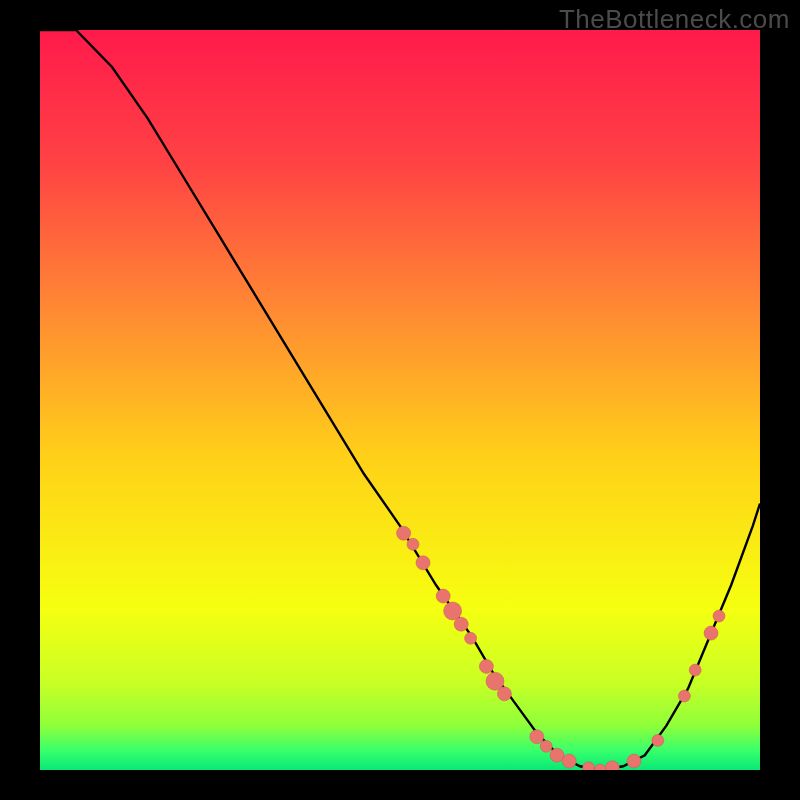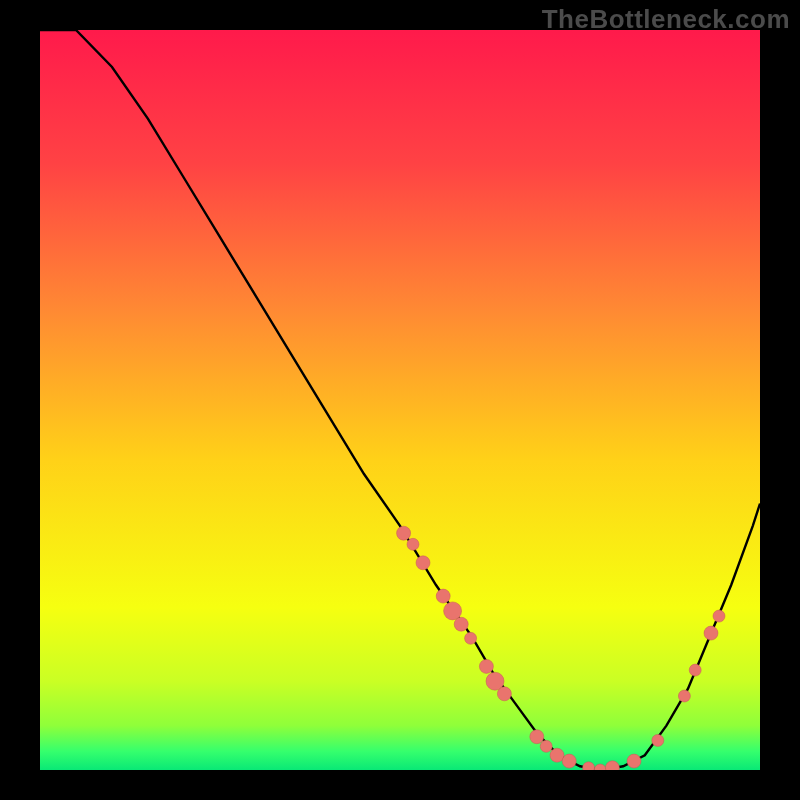--- a/index.html
+++ b/index.html
@@ -16,21 +16,21 @@
     width: 800px;
     height: 800px;
     background: #000;
   }
   .watermark {
     position: absolute;
     top: 4px;
     right: 10px;
     color: #4b4b4b;
     font-size: 26px;
-    font-weight: 700;
+    font-weight: 400;
     letter-spacing: 0.5px;
     z-index: 5;
   }
   .plot-area {
     position: absolute;
     left: 40px;
     top: 30px;
     width: 720px;
     height: 740px;
     overflow: hidden;

